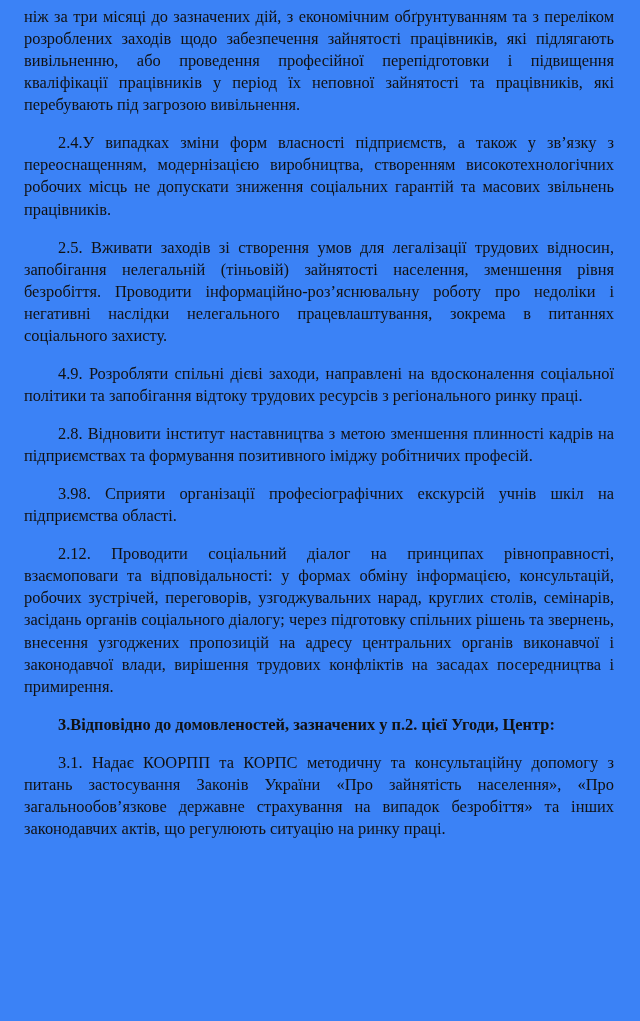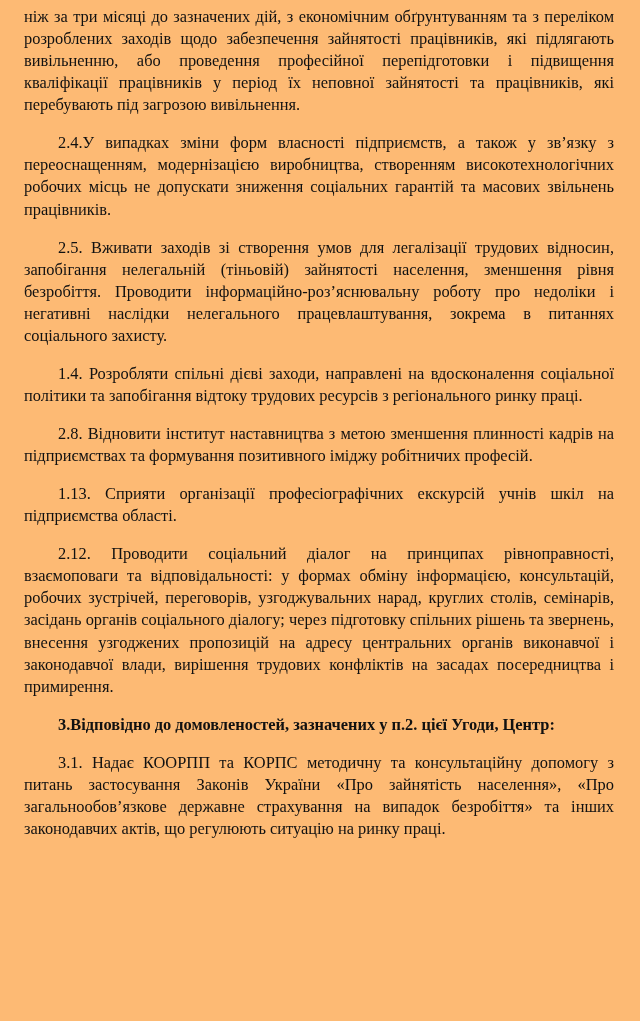--- a/index.html
+++ b/index.html
@@ -12,21 +12,21 @@
     height: 1021px;
     font-family: "Liberation Serif", serif;
     color: #111111;
     overflow: hidden;
   }
   .page {
     width: 640px;
     height: 1021px;
     box-sizing: border-box;
     padding: 6px 26px 0 24px;
-    background: #fdba74;
+    background: #3b82f6;
   }
   .para {
     margin: 0 0 0 0;
     font-size: 16.4px;
     line-height: 1.345;
     text-align: justify;
     text-justify: inter-word;
     text-indent: 0;
     hyphens: none;
   }
@@ -40,19 +40,19 @@
     margin-top: 16px;
   }
 </style>
 </head>
 <body>
 
 <div class="page">
   <p class="para">ніж за три місяці до зазначених дій, з економічним обґрунтуванням та з переліком розроблених заходів щодо забезпечення зайнятості працівників, які підлягають вивільненню, або проведення професійної перепідготовки і підвищення кваліфікації працівників у період їх неповної зайнятості та працівників, які перебувають під загрозою вивільнення.</p>
   <p class="para indent">2.4.У випадках зміни форм власності підприємств, а також у зв’язку з переоснащенням, модернізацією виробництва, створенням високотехнологічних робочих місць не допускати зниження соціальних гарантій та масових звільнень працівників.</p>
   <p class="para indent">2.5. Вживати заходів зі створення умов для легалізації трудових відносин, запобігання нелегальній (тіньовій) зайнятості населення, зменшення рівня безробіття. Проводити інформаційно-роз’яснювальну роботу про недоліки і негативні наслідки нелегального працевлаштування, зокрема в питаннях соціального захисту.</p>
-  <p class="para indent">1.4. Розробляти спільні дієві заходи, направлені на вдосконалення соціальної політики та запобігання відтоку трудових ресурсів з регіонального ринку праці.</p>
+  <p class="para indent">4.9. Розробляти спільні дієві заходи, направлені на вдосконалення соціальної політики та запобігання відтоку трудових ресурсів з регіонального ринку праці.</p>
   <p class="para indent">2.8. Відновити інститут наставництва з метою зменшення плинності кадрів на підприємствах та формування позитивного іміджу робітничих професій.</p>
-  <p class="para indent">1.13. Сприяти організації профеcіографічних екскурсій учнів шкіл на підприємства області.</p>
+  <p class="para indent">3.98. Сприяти організації профеcіографічних екскурсій учнів шкіл на підприємства області.</p>
   <p class="para indent">2.12. Проводити соціальний діалог на принципах рівноправності, взаємоповаги та відповідальності: у формах обміну інформацією, консультацій, робочих зустрічей, переговорів, узгоджувальних нарад, круглих столів, семінарів, засідань органів соціального діалогу; через підготовку спільних рішень та звернень, внесення узгоджених пропозицій на адресу центральних органів виконавчої і законодавчої влади, вирішення трудових конфліктів на засадах посередництва і примирення.</p>
   <p class="para indent bold">3.Відповідно до домовленостей, зазначених у п.2. цієї Угоди, Центр:</p>
   <p class="para indent">3.1. Надає КООРПП та КОРПС методичну та консультаційну допомогу з питань застосування Законів України «Про зайнятість населення», «Про загальнообов’язкове державне страхування на випадок безробіття» та інших законодавчих актів, що регулюють ситуацію на ринку праці.</p>
 </div>
 
 </body></html>

